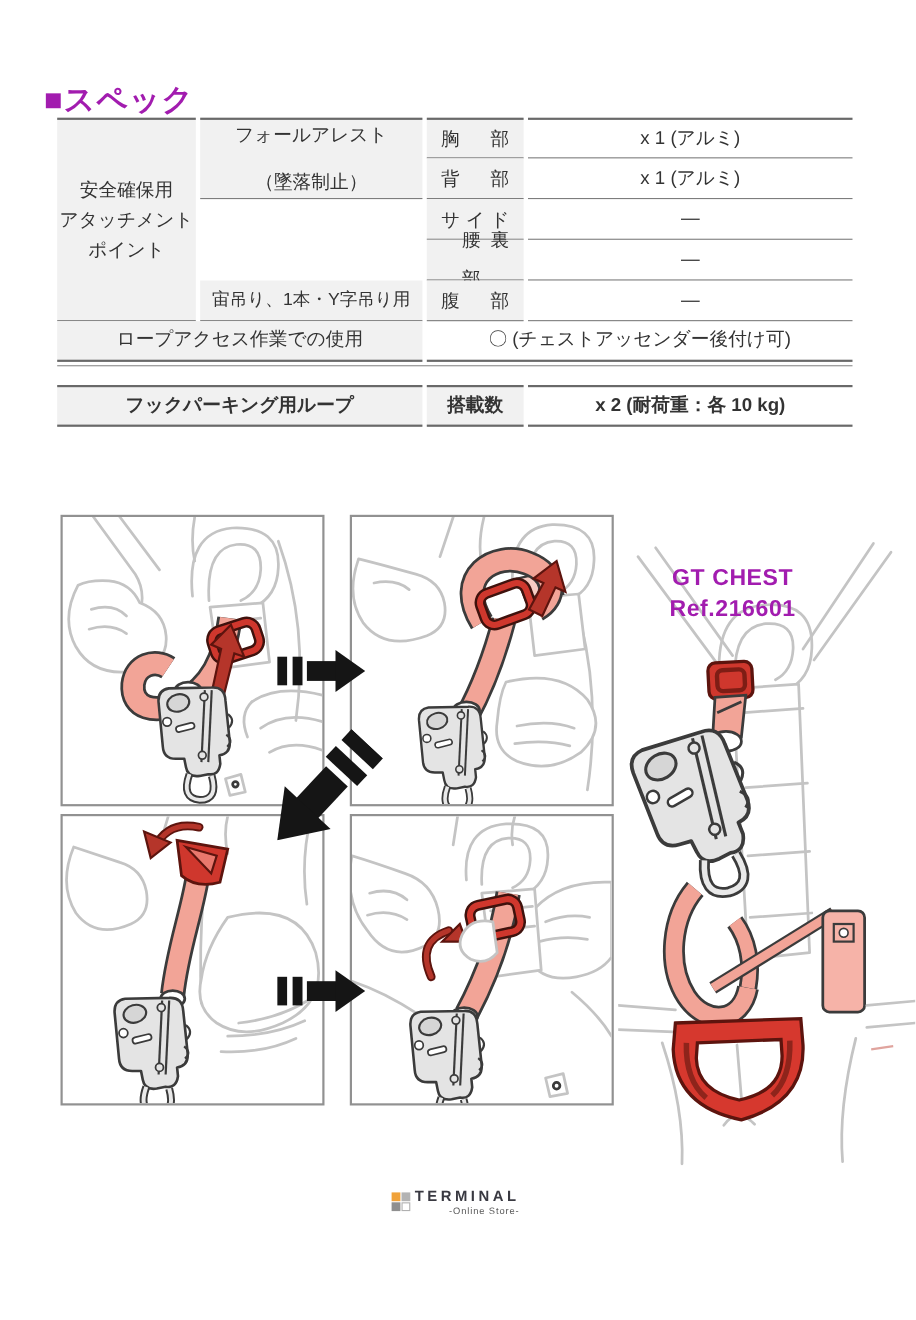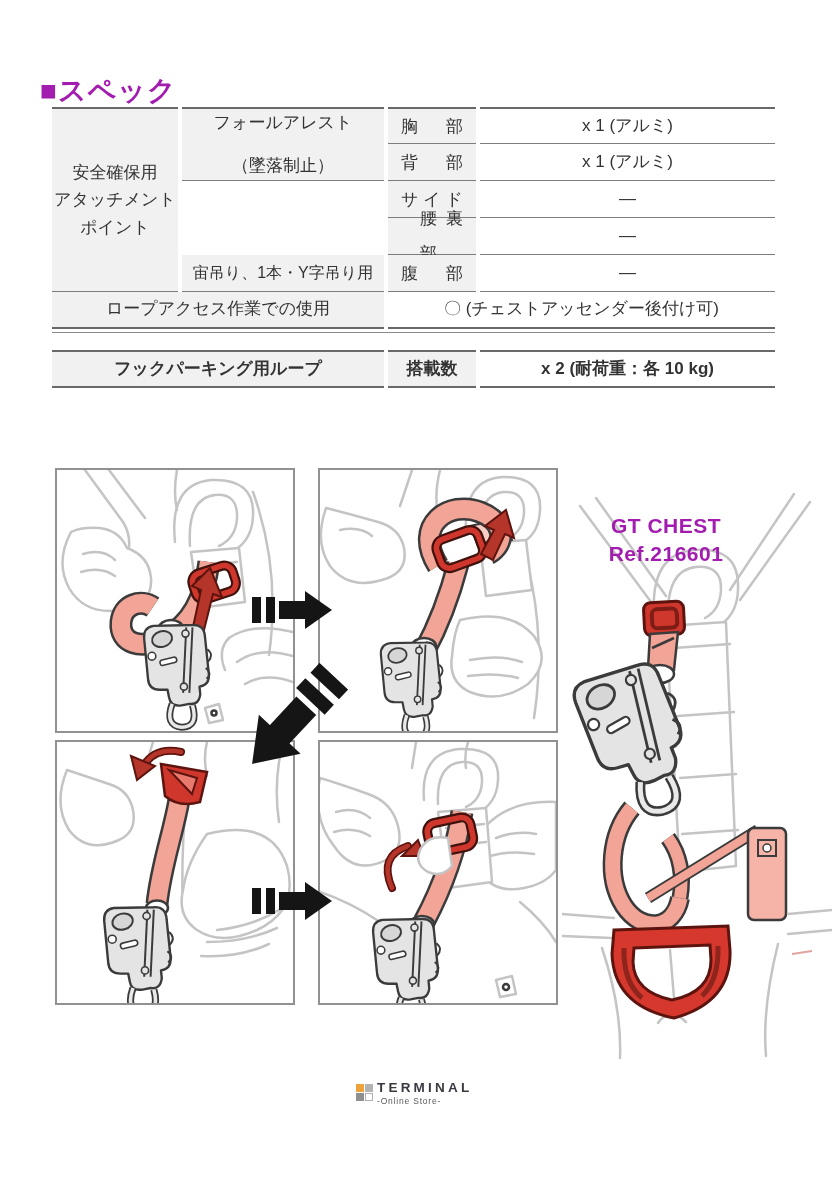--- a/index.html
+++ b/index.html
@@ -43,21 +43,21 @@
   .curl-o{fill:none;stroke:#5d140e;stroke-width:8;stroke-linecap:round;}
   .curl-i{fill:none;stroke:#b5352a;stroke-width:4.5;stroke-linecap:round;}
   .grom{fill:#fff;stroke:#3b3b3b;stroke-width:2.5;}
   .blk{fill:#151515;}
   
   .footer{position:absolute;left:356px;top:1080px;display:flex;align-items:flex-start;gap:4px;}
   .logo-grid{display:grid;grid-template-columns:8px 8px;grid-template-rows:8px 8px;gap:1px;margin-top:4px;}
   .logo-grid span{display:block;width:8px;height:8px;}
   .sq-br{border:1px solid #b0b0b0;box-sizing:border-box;background:#fff;}
   .brand{font-size:13.5px;letter-spacing:3.2px;color:#393941;font-weight:bold;}
-  .tagline{font-size:8.5px;letter-spacing:.8px;color:#5a5a5a;text-align:left;margin-top:1px;}
+  .tagline{font-size:8.5px;letter-spacing:.8px;color:#5a5a5a;text-align:right;margin-top:1px;}
 </style>
 </head>
 <body>
 
 <div class="page">
 
   <svg width="0" height="0" style="position:absolute" aria-hidden="true">
     <defs>
       <g id="dev">
         <path d="M16,10 Q3,12 4,26 L9,78 Q10,92 24,92 L34,92 L36,102 Q38,114 52,112 L62,110 Q74,112 76,98 L75,88 Q88,86 87,72 L82,24 Q81,8 66,9 Z" fill="#e4e4e4" stroke="#3b3b3b" stroke-width="3" stroke-linejoin="round"></path>

